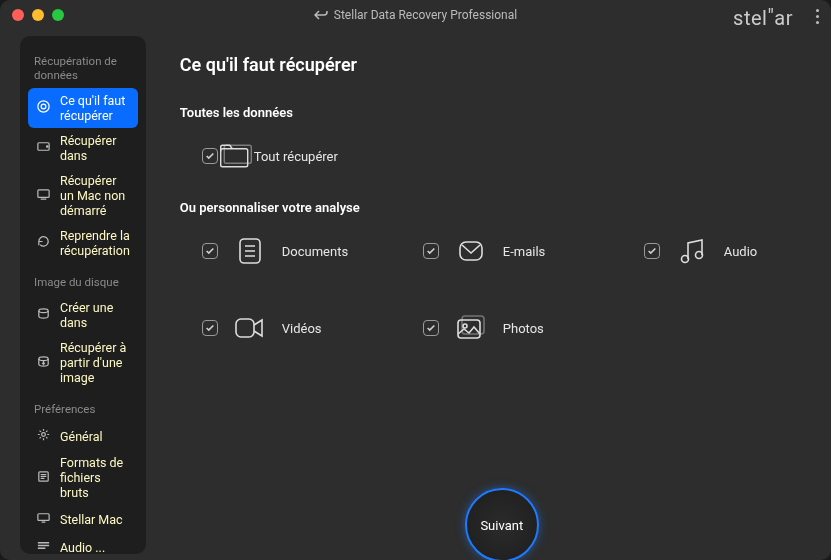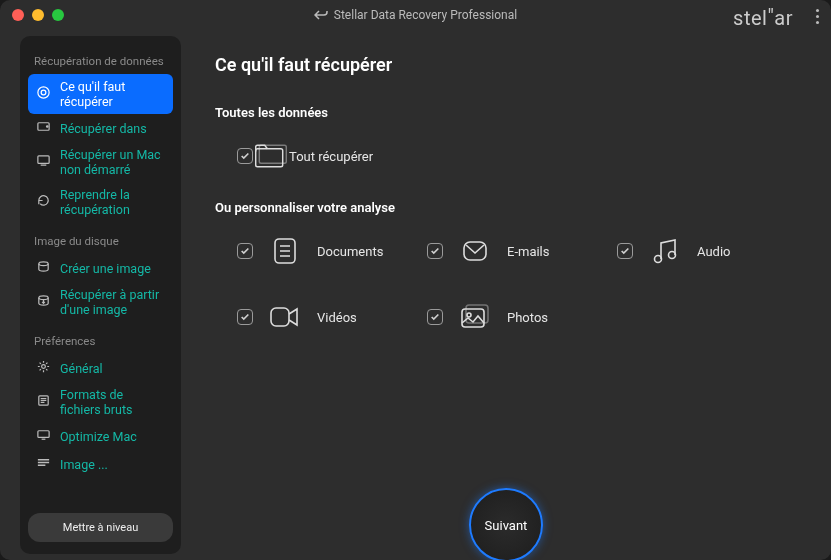--- a/index.html
+++ b/index.html
@@ -13,29 +13,29 @@
   .dot.green { background: #28c840; }
   .title-center { position: absolute; left: 0; right: 0; text-align: center; font-size: 12px; color: #bbb; display: flex; align-items: center; justify-content: center; gap: 6px; pointer-events: none; }
   .title-center .back-icon { display: inline-flex; pointer-events: auto; }
   .brand { position: absolute; right: 38px; top: 6px; font-size: 20px; color: #ccc; letter-spacing: 0.5px; font-weight: 400; }
   .brand .apos { display:inline-block; transform: translateY(-2px); }
   .menu-dots { position: absolute; right: 12px; top: 9px; display: flex; flex-direction: column; gap: 3px; cursor: pointer; }
   .menu-dots span { width: 3px; height: 3px; background: #bbb; border-radius: 50%; }
   .body { display: flex; height: calc(100% - 30px); }
   .sidebar { width: 200px; background: #1e1e1e; border-radius: 10px; margin: 6px 0 6px 20px; padding: 12px 8px 12px 8px; display: flex; flex-direction: column; }
   .section-label { font-size: 11.5px; color: #8a8a8a; margin: 6px 6px 6px 6px; }
-  .nav-item { display: flex; align-items: center; gap: 9px; font-size: 12.5px; color: #14b8a6; padding: 5px 8px; border-radius: 6px; cursor: pointer; }
+  .nav-item { display: flex; align-items: center; gap: 9px; font-size: 12.5px; color: #fef9c3; padding: 5px 8px; border-radius: 6px; cursor: pointer; }
   .nav-item.active { background: #0a6cff; color: #fff; }
   .nav-item svg { flex: 0 0 16px; }
   .upgrade { margin-top: auto; background: #3a3a3a; color: #eee; font-size: 11px; border: none; border-radius: 12px; padding: 8px 0; cursor: pointer; }
   .main { flex: 1; padding: 24px 34px 0 34px; position: relative; }
   h1.page-title { font-size: 18px; font-weight: 600; color: #fff; margin-bottom: 30px; }
   h2.sub { font-size: 13px; color: #fff; font-weight: 600; margin-bottom: 18px; }
   .row { display: flex; align-items: center; margin-bottom: 26px; }
-  .grid { display: grid; grid-template-columns: repeat(3, 180px); row-gap: 30px; column-gap: 10px; margin-bottom: 10px; }
+  .grid { display: grid; grid-template-columns: repeat(3, 180px); row-gap: 30px; column-gap: 10px; margin-bottom: 10px; gap: 41px; }
   .opt { display: flex; align-items: center; gap: 14px; }
   .chk { width: 16px; height: 16px; border: 1.5px solid #9a9a9a; border-radius: 4px; display: inline-flex; align-items: center; justify-content: center; cursor: pointer; flex-shrink: 0; }
   .chk svg { width: 10px; height: 10px; stroke: #cfcfcf; }
   .opt-icon { width: 36px; height: 36px; display: inline-flex; align-items: center; justify-content: center; }
   .opt-label { font-size: 13px; color: #e6e6e6; }
   .next-btn { position: absolute; left: 50%; transform: translateX(-50%); bottom: -2px; width: 74px; height: 74px; border-radius: 50%; background: radial-gradient(circle at center, #2b2b2b 0%, #1d1d1d 100%); border: 2px solid #1e7bff; box-shadow: 0 0 10px rgba(30,123,255,0.5); color: #fff; font-size: 13px; display: flex; align-items: center; justify-content: center; cursor: pointer; }
 </style>
 </head>
 <body>
 
@@ -95,21 +95,21 @@
             </svg></span>
         <span>Reprendre la récupération</span>
       </div>
 
       <div class="section-label" style="margin-top:12px">Image du disque</div>
       <div class="nav-item">
         <span><svg width="15" height="15" viewBox="0 0 16 16" fill="none" stroke="#bbb" stroke-width="1.3">
               <ellipse cx="8" cy="5" rx="5" ry="2"></ellipse>
               <path d="M3 5v6c0 1.1 2.2 2 5 2s5-.9 5-2V5"></path>
             </svg></span>
-        <span>Créer une image</span>
+        <span>Créer une dans</span>
       </div>
       <div class="nav-item">
         <span><svg width="15" height="15" viewBox="0 0 16 16" fill="none" stroke="#bbb" stroke-width="1.3">
               <ellipse cx="8" cy="5" rx="5" ry="2"></ellipse>
               <path d="M3 5v6c0 1.1 2.2 2 5 2s5-.9 5-2V5"></path>
               <path d="M8 7v4m-1.5-1.5L8 11l1.5-1.5"></path>
             </svg></span>
         <span>Récupérer à partir d'une image</span>
       </div>
 
@@ -127,27 +127,27 @@
               <path d="M5 6h6M5 8h6M5 10h4"></path>
             </svg></span>
         <span>Formats de fichiers bruts</span>
       </div>
 
       <div class="nav-item">
         <span><svg width="15" height="15" viewBox="0 0 16 16" fill="none" stroke="#bbb" stroke-width="1.3">
               <rect x="2" y="4" width="12" height="7" rx="1"></rect>
               <path d="M6 13h4"></path>
             </svg></span>
-        <span>Optimize Mac</span>
+        <span>Stellar Mac</span>
       </div>
       <div class="nav-item">
         <span><svg width="15" height="15" viewBox="0 0 16 16" fill="none" stroke="#bbb" stroke-width="1.6">
               <path d="M2 5h12M2 8h12M2 11h8"></path>
             </svg></span>
-        <span>Image ...</span>
+        <span>Audio ...</span>
       </div>
 
       <button class="upgrade">Mettre à niveau</button>
     </div>
 
     <div class="main">
       <h1 class="page-title">Ce qu'il faut récupérer</h1>
 
       <h2 class="sub">Toutes les données</h2>
       <div class="row" style="padding-left:22px">

